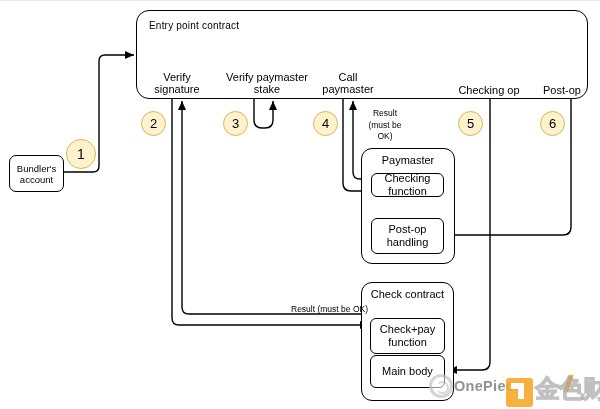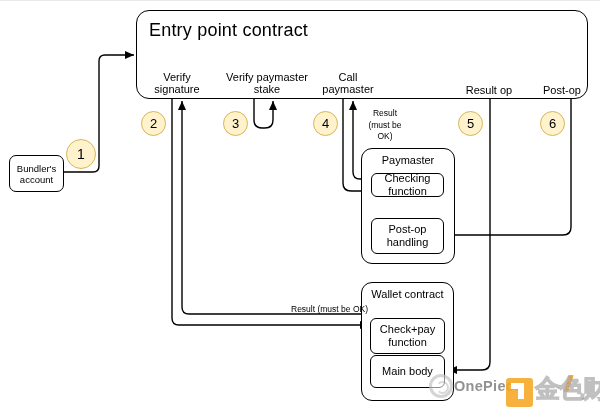--- a/index.html
+++ b/index.html
@@ -16,21 +16,21 @@
   .group{border-radius:11px;}
   .leaf{
     border-radius:6px;display:flex;flex-direction:column;align-items:center;
     justify-content:center;text-align:center;font-size:11px;line-height:13px;
   }
   .group-title{
     position:absolute;left:0;right:0;top:5px;text-align:center;
     font-size:11px;line-height:13px;z-index:3;
   }
   .entry-title{
-    position:absolute;left:12px;top:9px;font-size:18px;letter-spacing:.2px;
+    position:absolute;left:12px;top:9px;font-size:10px;letter-spacing:.2px;
   }
   .oplabel{
     position:absolute;z-index:3;font-size:11px;line-height:11.5px;
     text-align:center;white-space:nowrap;
   }
   .oplabel span{display:block;}
   .step{
     position:absolute;z-index:4;width:25px;height:25px;border-radius:50%;
     background:#FFF2CC;border:1.3px solid #D6B656;display:flex;
     align-items:center;justify-content:center;font-size:13px;box-sizing:border-box;
@@ -108,21 +108,21 @@
   </div>
   <div class="oplabel" style="left:217px;top:71px;width:100px;">
     <span>Verify paymaster</span>
     <span>stake</span>
   </div>
   <div class="oplabel" style="left:308px;top:71px;width:80px;">
     <span>Call</span>
     <span>paymaster</span>
   </div>
   <div class="oplabel" style="left:449px;top:84px;width:80px;">
-    <span>Result op</span>
+    <span>Checking op</span>
   </div>
   <div class="oplabel" style="left:522px;top:84px;width:80px;">
     <span>Post-op</span>
   </div>
 
   <div class="node leaf" style="left:9px;top:154px;width:55px;height:37px;border-radius:7px;font-size:9.5px;line-height:11px;">
     <span>Bundler's</span>
     <span>account</span>
   </div>
 
@@ -160,21 +160,21 @@
   <div class="node leaf" style="left:371px;top:172px;width:73px;height:24px;">
     <span>Checking</span>
     <span>function</span>
   </div>
   <div class="node leaf" style="left:371px;top:217px;width:73px;height:36px;">
     <span>Post-op</span>
     <span>handling</span>
   </div>
 
   <div class="node group" style="left:361px;top:281px;width:93px;height:119px;">
-    <span class="group-title">Wallet contract</span>
+    <span class="group-title">Check contract</span>
   </div>
   <div class="node leaf" style="left:370px;top:317px;width:75px;height:36px;">
     <span>Check+pay</span>
     <span>function</span>
   </div>
   <div class="node leaf" style="left:370px;top:354px;width:75px;height:33px;">
     <span>Main body</span>
   </div>
 
   <div id="watermark">

